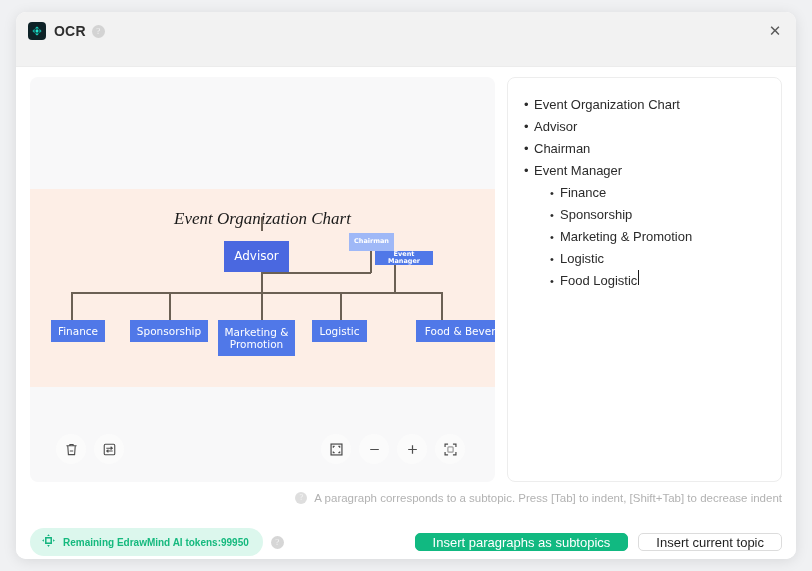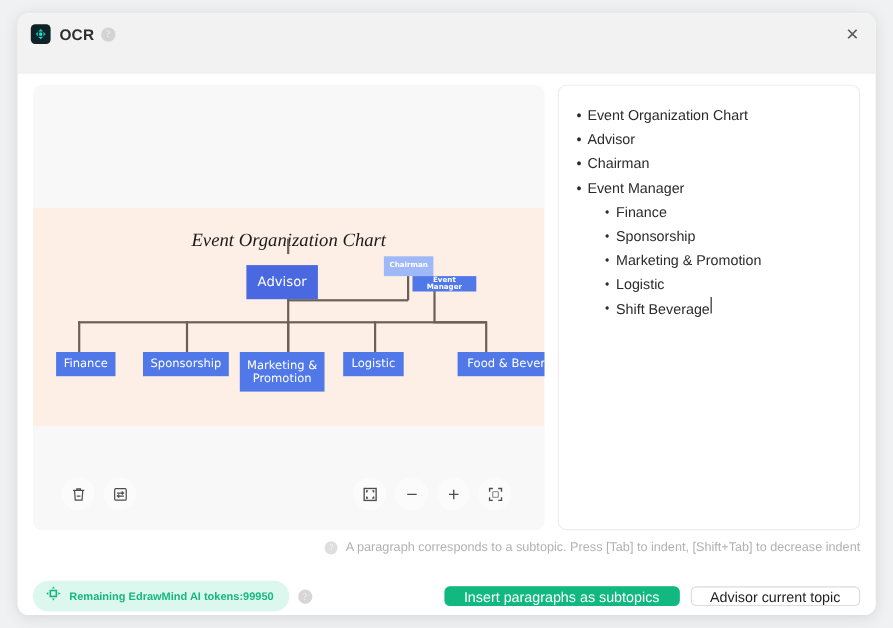--- a/index.html
+++ b/index.html
@@ -419,21 +419,21 @@
         <div class="ocr-line lvl1">
           <span class="bullet">•</span>
           <span>Marketing &amp; Promotion</span>
         </div>
         <div class="ocr-line lvl1">
           <span class="bullet">•</span>
           <span>Logistic</span>
         </div>
         <div class="ocr-line lvl1">
           <span class="bullet">•</span>
-          <span>Shift Beverage</span>
+          <span>Food Logistic</span>
             <span class="caret"></span>
         </div>
       </div>
     </div>
 
     <div class="hint-row">
       <div class="hint-dot">?</div>
       <div class="hint-text">A paragraph corresponds to a subtopic. Press [Tab] to indent, [Shift+Tab] to decrease indent</div>
     </div>
 
@@ -444,17 +444,17 @@
             <path d="M8 1.2 6.6 3.1h2.8L8 1.2zM8 14.8 6.6 12.9h2.8L8 14.8zM1.2 8l1.9-1.4v2.8L1.2 8zM14.8 8l-1.9 1.4V6.6L14.8 8z"></path>
             <path d="M4.3 4.3h7.4v7.4H4.3z" fill="#13b47e"></path>
             <rect x="5.9" y="5.9" width="4.2" height="4.2" fill="#dcf7ed"></rect>
           </svg>
         </span>
         <span class="token-text">Remaining EdrawMind AI tokens:99950</span>
       </div>
       <div class="token-help">?</div>
       <div class="footer-spacer"></div>
       <div class="btn btn-primary">Insert paragraphs as subtopics</div>
-      <div class="btn btn-secondary">Advisor current topic</div>
+      <div class="btn btn-secondary">Insert current topic</div>
     </div>
 
   </div>
 </div>
 
 </body></html>

